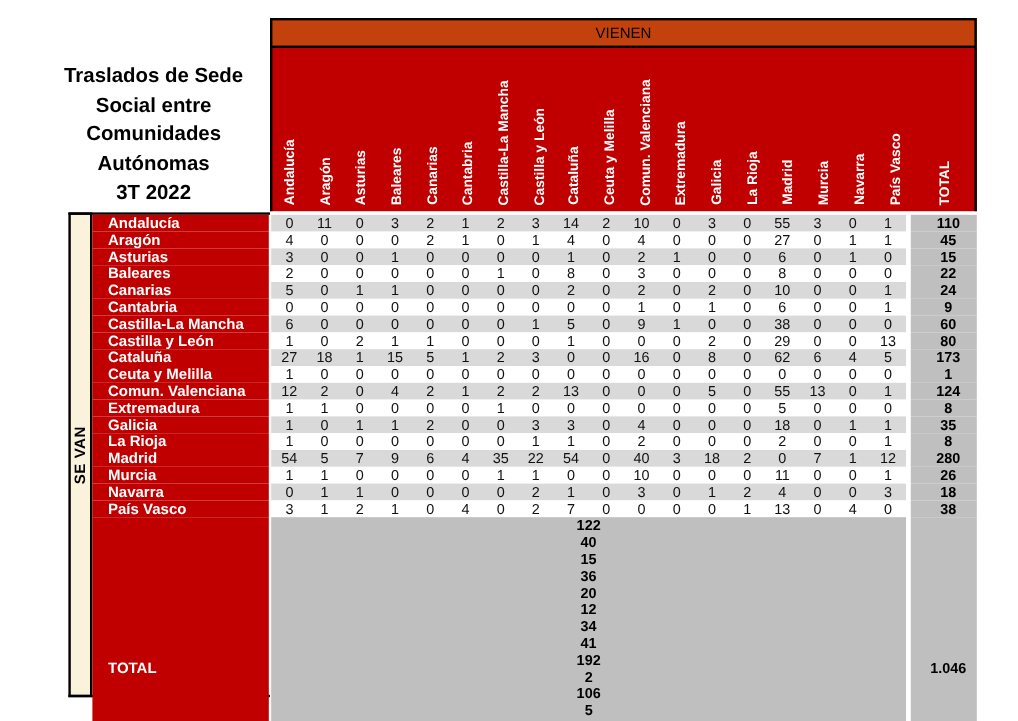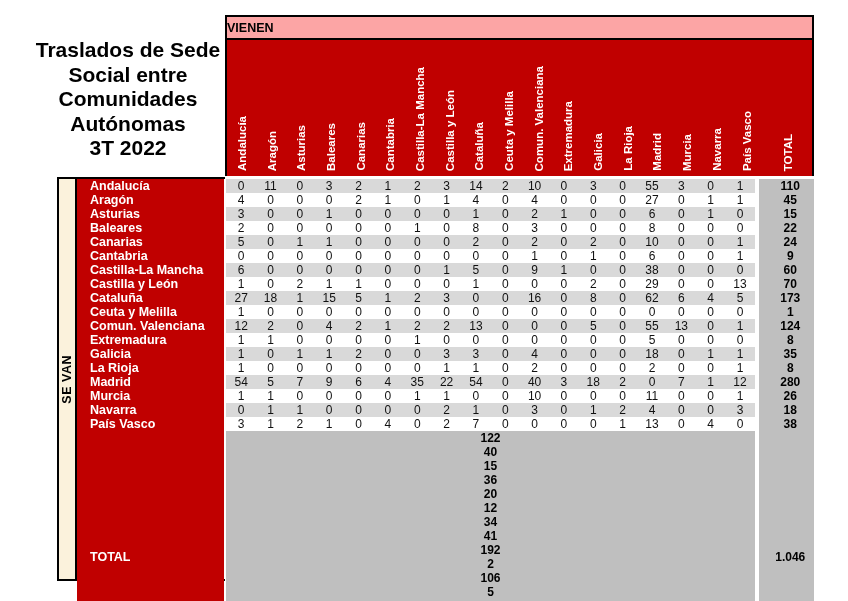--- a/index.html
+++ b/index.html
@@ -2,30 +2,30 @@
 <html><head>
 <meta charset="utf-8">
 <style>
   html,body{margin:0;padding:0;}
   body{
     width:848px;height:601px;position:relative;background:#ffffff;
     font-family:"Liberation Sans", sans-serif;overflow:hidden;
   }
   
   .title-block{
-    position:absolute;left:30px;top:38px;width:196px;
-    text-align:center;font-weight:bold;font-size:21px;line-height:24.5px;
+    position:absolute;left:30px;top:51px;width:196px;
+    text-align:center;font-weight:bold;font-size:17px;line-height:24.5px;
     color:#000;white-space:pre-line;
   }
   
   .vienen-band{
     position:absolute;left:225px;top:15px;width:589px;height:25px;
-    background:#fca5a5;border:2px solid #000;box-sizing:border-box;
-    display:flex;align-items:center;justify-content:flex-start;
-    font-weight:bold;font-size:12.5px;color:#000;
+    background:#c2410c;border:2px solid #000;box-sizing:border-box;
+    display:flex;align-items:center;justify-content:center;
+    font-weight:normal;font-size:12.5px;color:#000;
   }
   
   .header-band{
     position:absolute;left:225px;top:40px;width:589px;height:136px;
     background:#C00000;border-left:2px solid #000;border-right:2px solid #000;
     box-sizing:border-box;display:flex;
   }
   .hb-spacer1{width:1px;}
   .hb-cols{width:534px;display:flex;}
   .hcol{flex:1;display:flex;flex-direction:column;justify-content:flex-end;align-items:center;padding-bottom:5px;box-sizing:border-box;}
@@ -356,21 +356,21 @@
         <div class="cell">0</div>
         <div class="cell">0</div>
         <div class="cell">2</div>
         <div class="cell">0</div>
         <div class="cell">29</div>
         <div class="cell">0</div>
         <div class="cell">0</div>
         <div class="cell">13</div>
       </div>
       <div class="sp4"></div>
-      <div class="total-cell">70</div>
+      <div class="total-cell">80</div>
     </div>
     <div class="row">
       <div class="row-label">Cataluña</div>
       <div class="sp3"></div>
       <div class="vals gray">
         <div class="cell">27</div>
         <div class="cell">18</div>
         <div class="cell">1</div>
         <div class="cell">15</div>
         <div class="cell">5</div>

